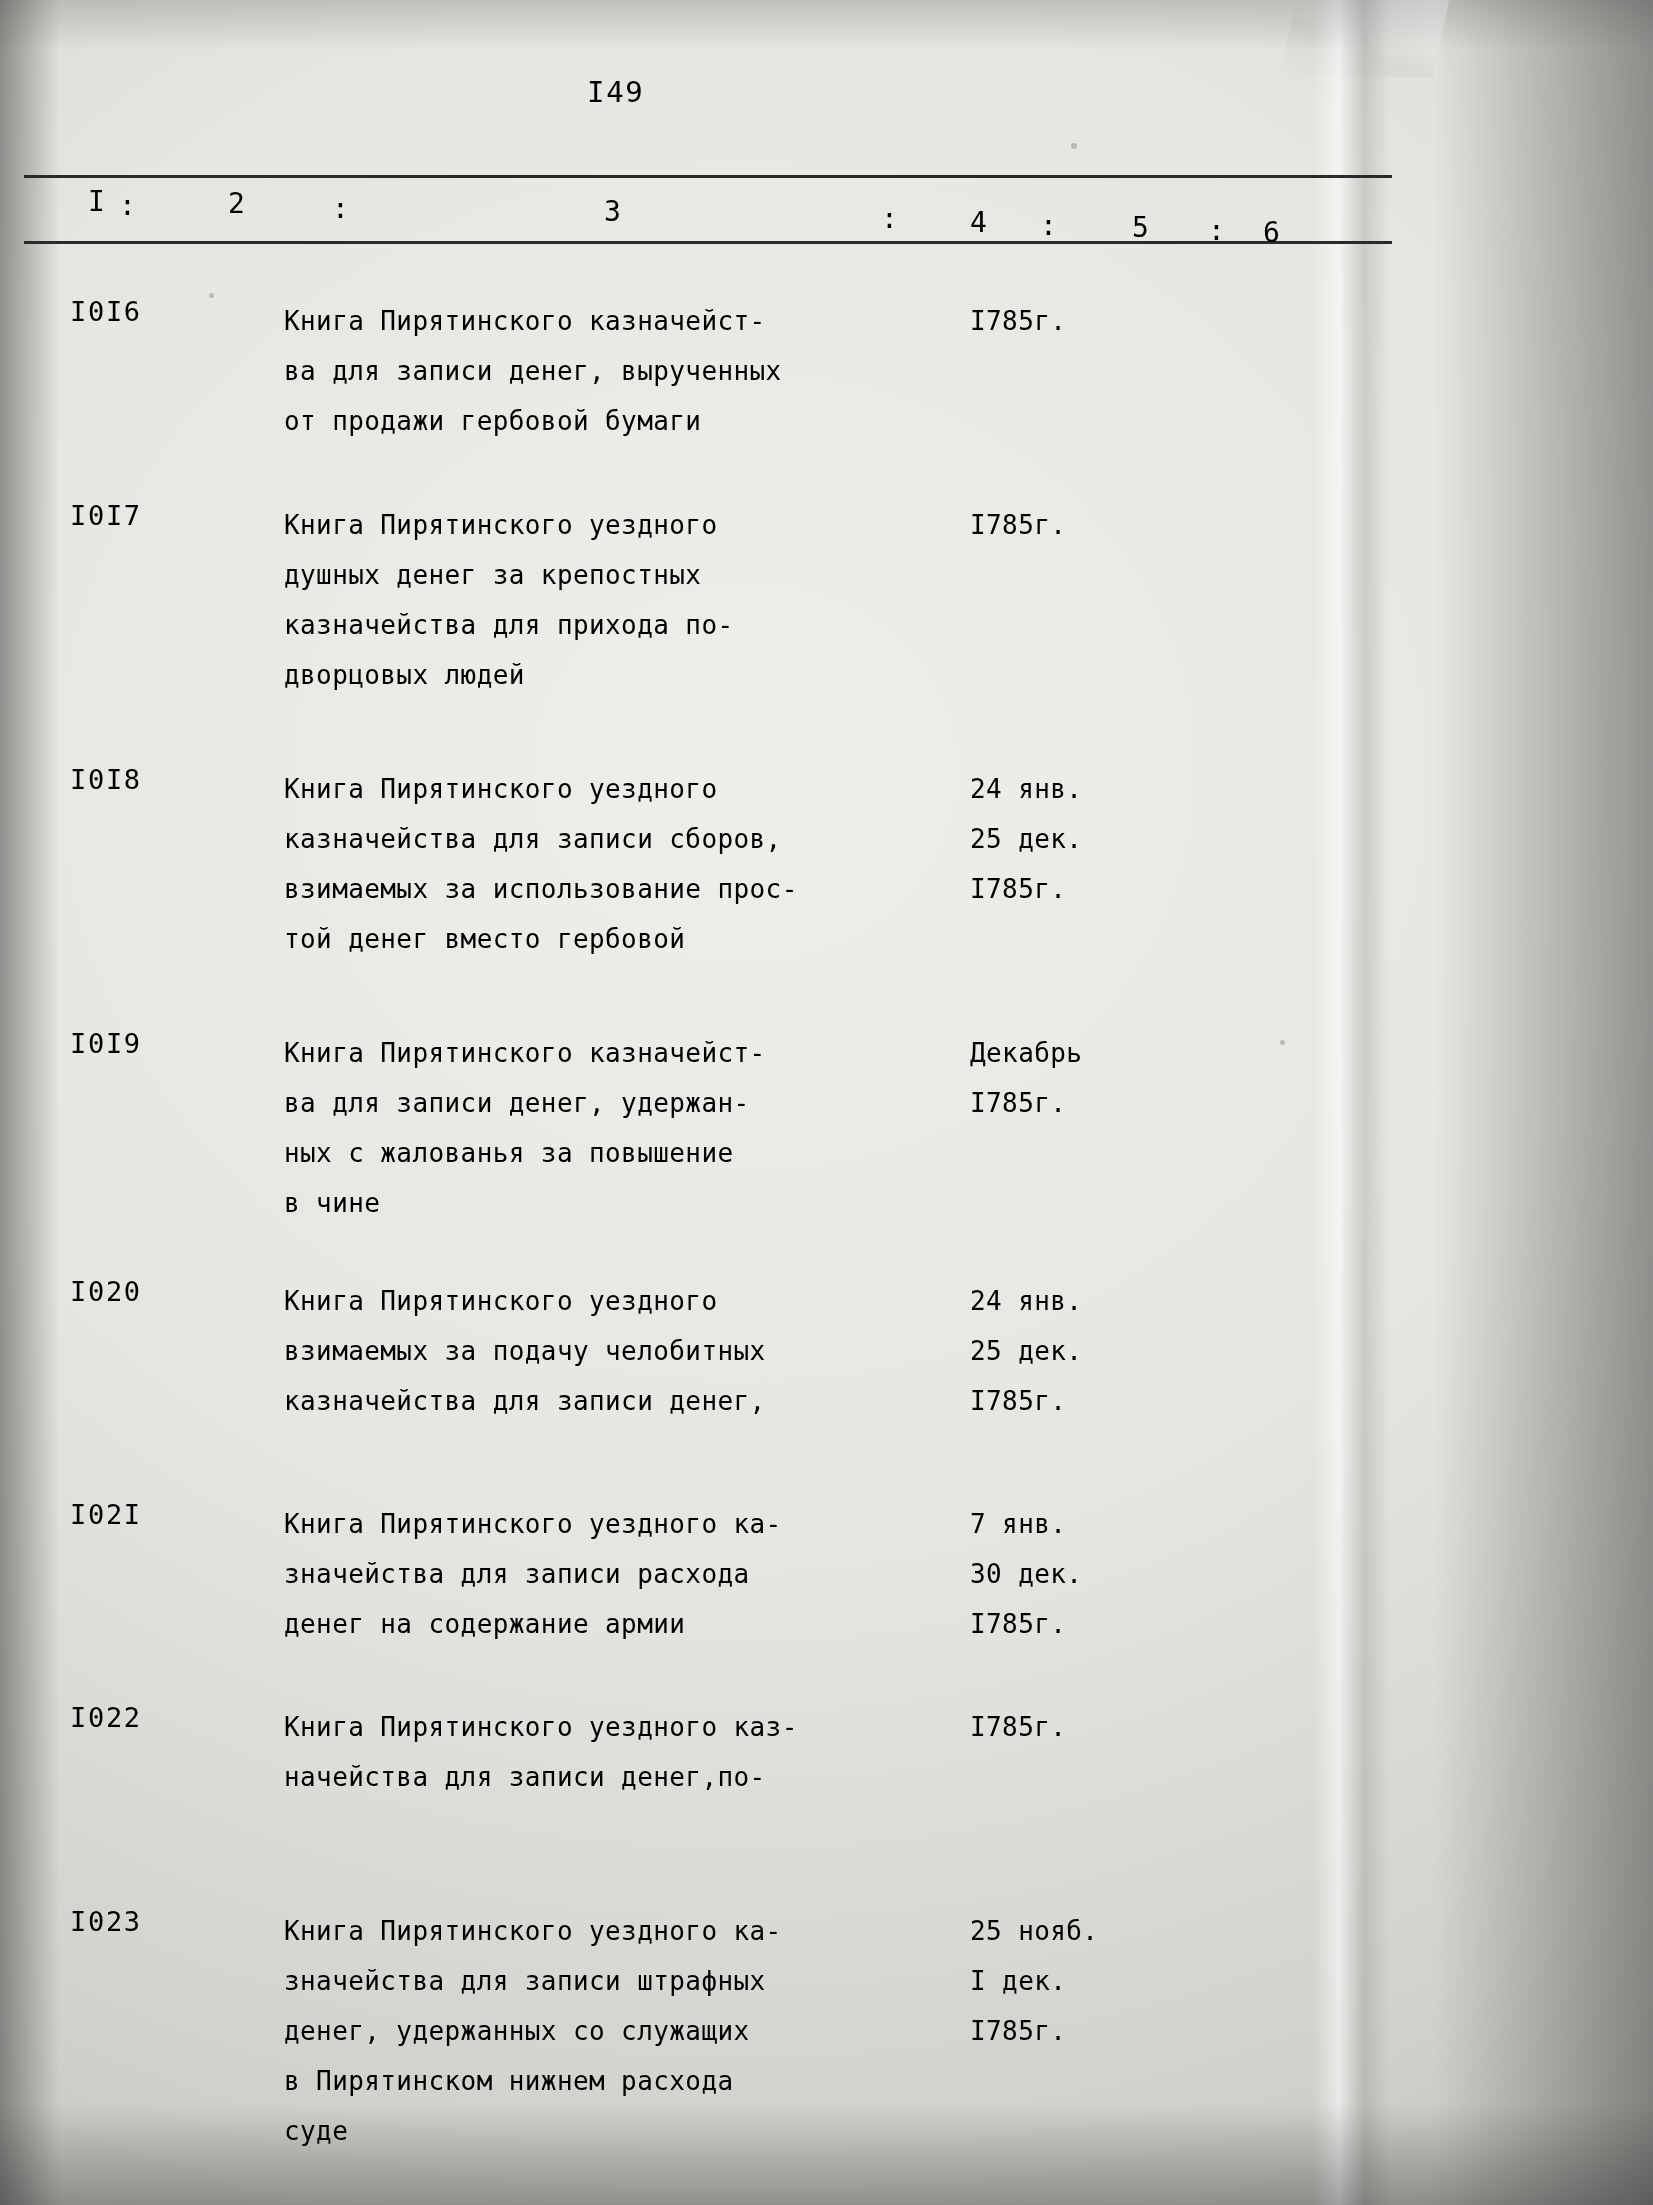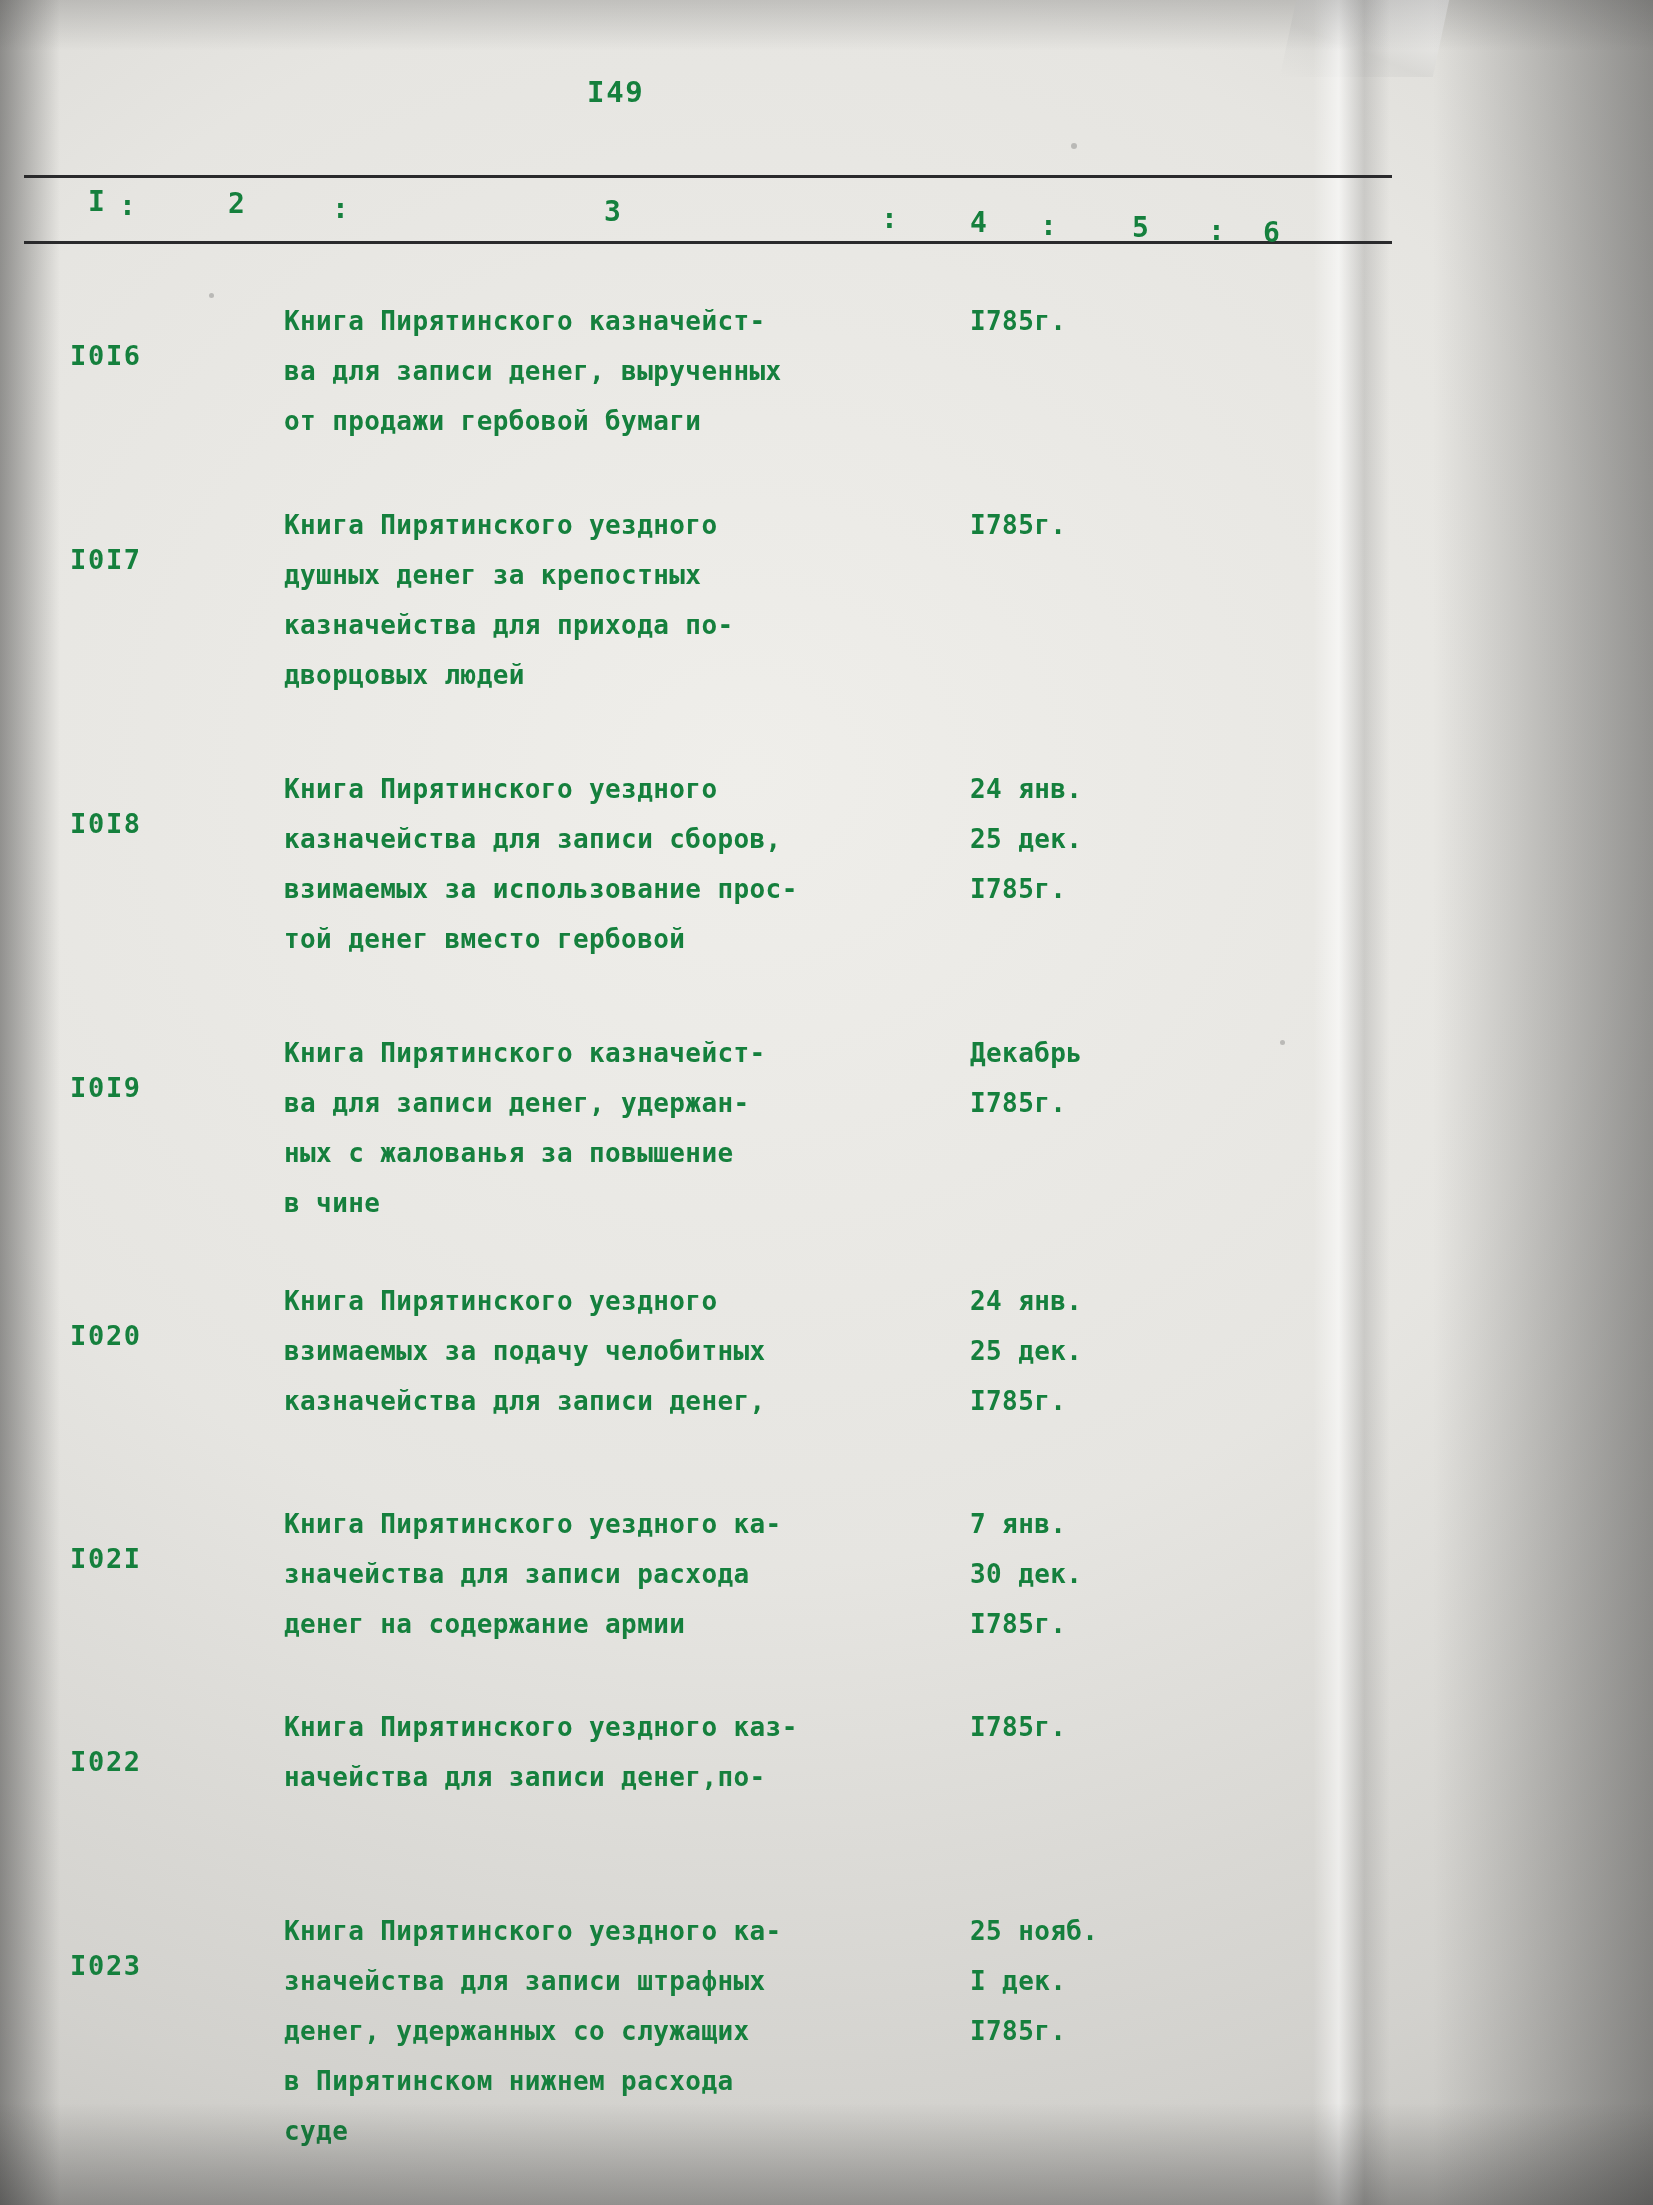--- a/index.html
+++ b/index.html
@@ -7,22 +7,21 @@
     padding: 0;
     background: #8d8d8d;
   }
   .page {
     position: relative;
     width: 1654px;
     height: 2205px;
     overflow: hidden;
     background: #d9d9d7;
     font-family: "DejaVu Sans Mono", monospace;
-    color: #15803d;
-    font-weight: bold;
+    color: #000000;
   }
   
   .paper {
     position: absolute;
     inset: 0;
     background:
       radial-gradient(ellipse 120% 80% at 45% 35%, #efeeea 0%, #e6e5e1 45%, #d2d1cd 78%, #bdbcb8 100%);
   }
   .edge-left {
     position: absolute;
@@ -110,21 +109,20 @@
     position: absolute;
     left: 0;
     width: 100%;
   }
   .entry .num {
     position: absolute;
     left: 70px;
     font-size: 27px;
     letter-spacing: 1.7px;
     white-space: nowrap;
-    margin-top: 44px;
   }
   .entry .desc {
     position: absolute;
     left: 284px;
     width: 672px;
     font-size: 26px;
     line-height: 50px;
     letter-spacing: 0.4px;
   }
   .entry .date {

